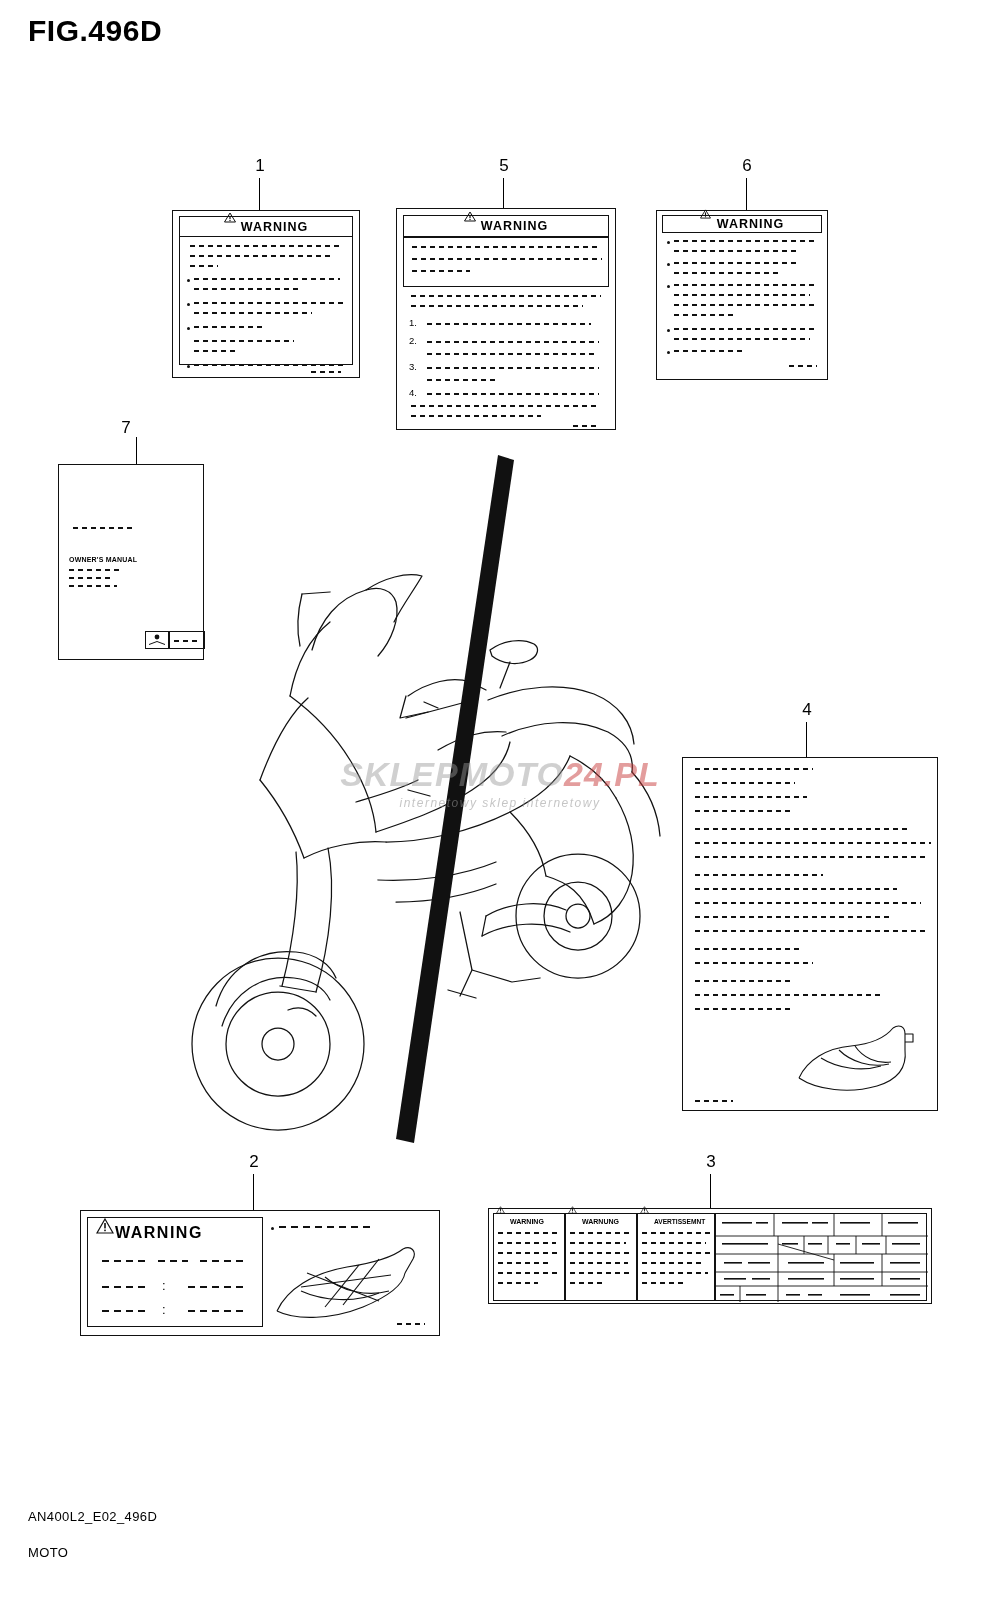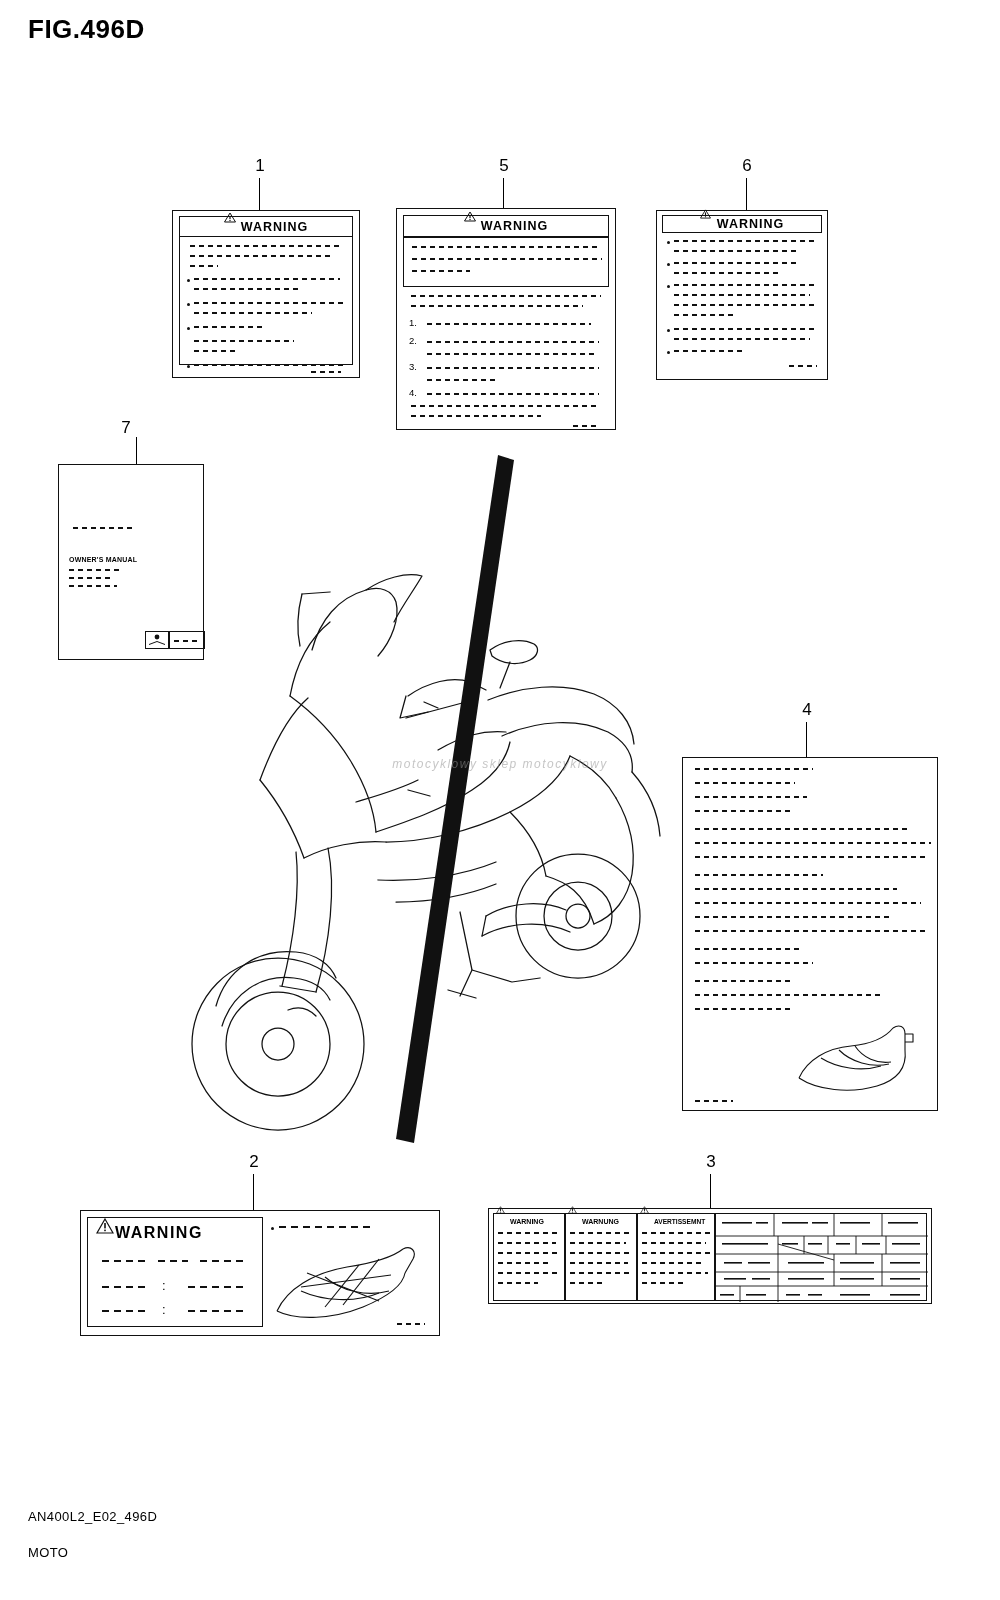--- a/index.html
+++ b/index.html
@@ -18,21 +18,21 @@
   #page {
     position: absolute;
     left: 0; top: 0;
     width: 1000px;
     height: 1600px;
   }
   .fig-title {
     position: absolute;
     left: 28px;
     top: 14px;
-    font-size: 26px;
+    font-size: 30px;
     font-weight: bold;
     letter-spacing: 0.5px;
   }
   .footer-code {
     position: absolute;
     left: 28px;
     top: 1509px;
     font-size: 13px;
     letter-spacing: 0.4px;
   }
@@ -348,21 +348,24 @@
     </svg>
   </div>
 
   <div class="abs" style="left:390px; top:455px; width:130px; height:690px;">
     <svg width="130" height="690" viewBox="0 0 130 690">
       <polygon points="108,0 124,5 24,688 6,684" fill="#111"></polygon>
     </svg>
   </div>
 
   <div class="wm">
-    <div class="w2">motocyklowy sklep motocyklowy</div>
+    <div class="w1">
+      <span>SKLEP</span><span>MOTO</span><span class="red">24</span><span class="red">.PL</span>
+    </div>
+    <div class="w2">internetowy sklep internetowy</div>
   </div>
 
   <div class="callout" style="left:795px; top:700px;">4</div>
   <div class="leader" style="left:806px; top:722px; width:1.3px; height:36px;"></div>
 
   <div class="lbl" style="left:682px; top:757px; width:256px; height:354px;">
     <div class="dline fine" style="left:12px; top:10px; width:118px;"></div>
     <div class="dline fine" style="left:12px; top:24px; width:100px;"></div>
     <div class="dline fine" style="left:12px; top:38px; width:112px;"></div>
     <div class="dline fine" style="left:12px; top:52px; width:96px;"></div>

